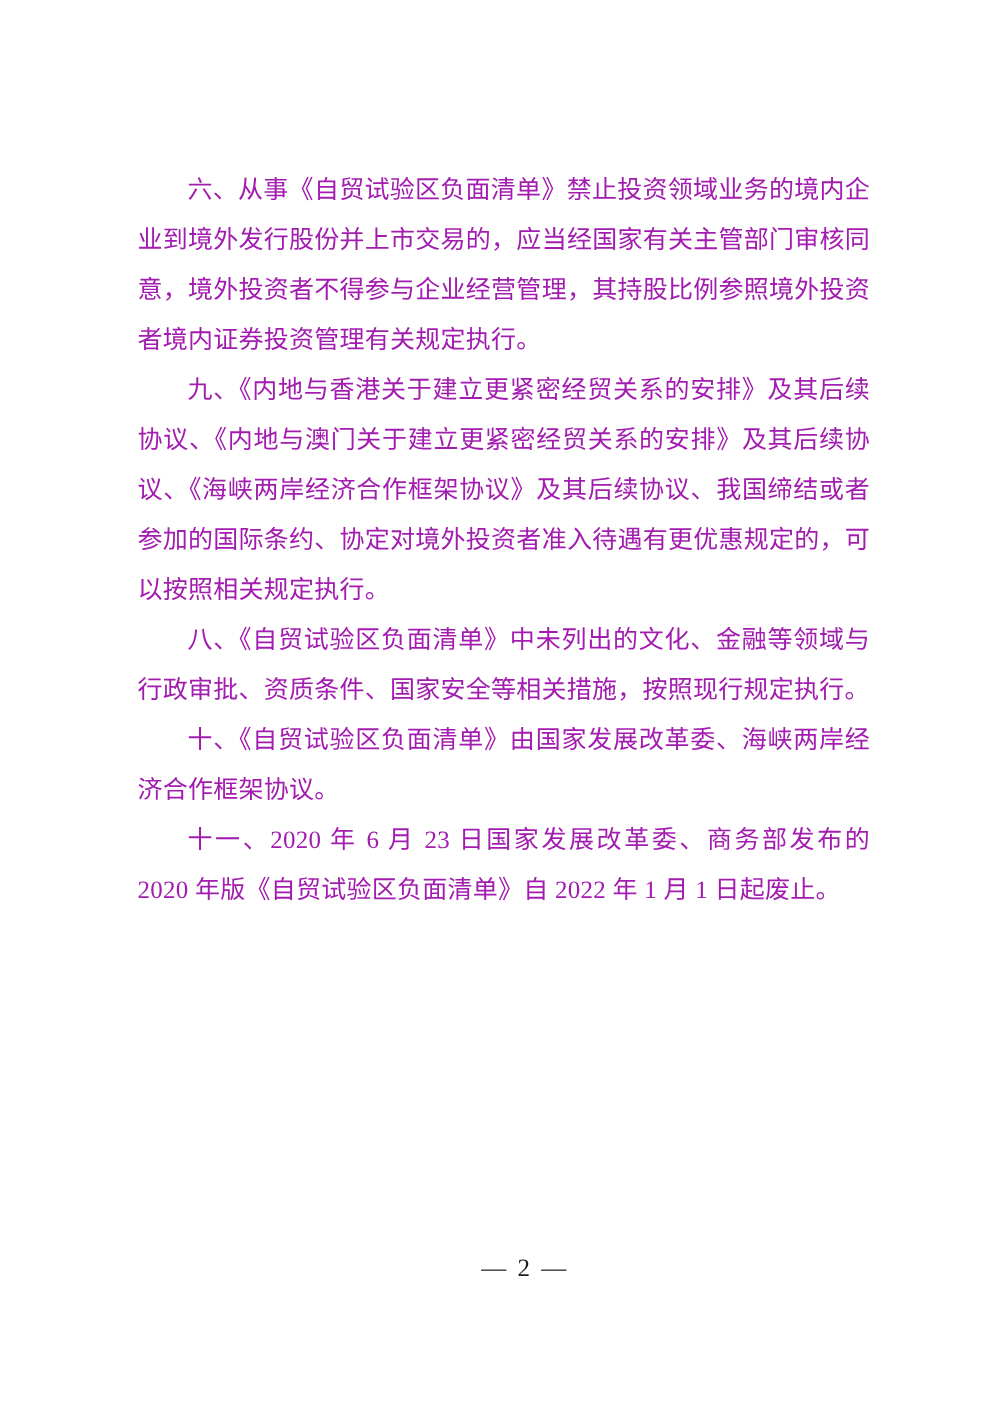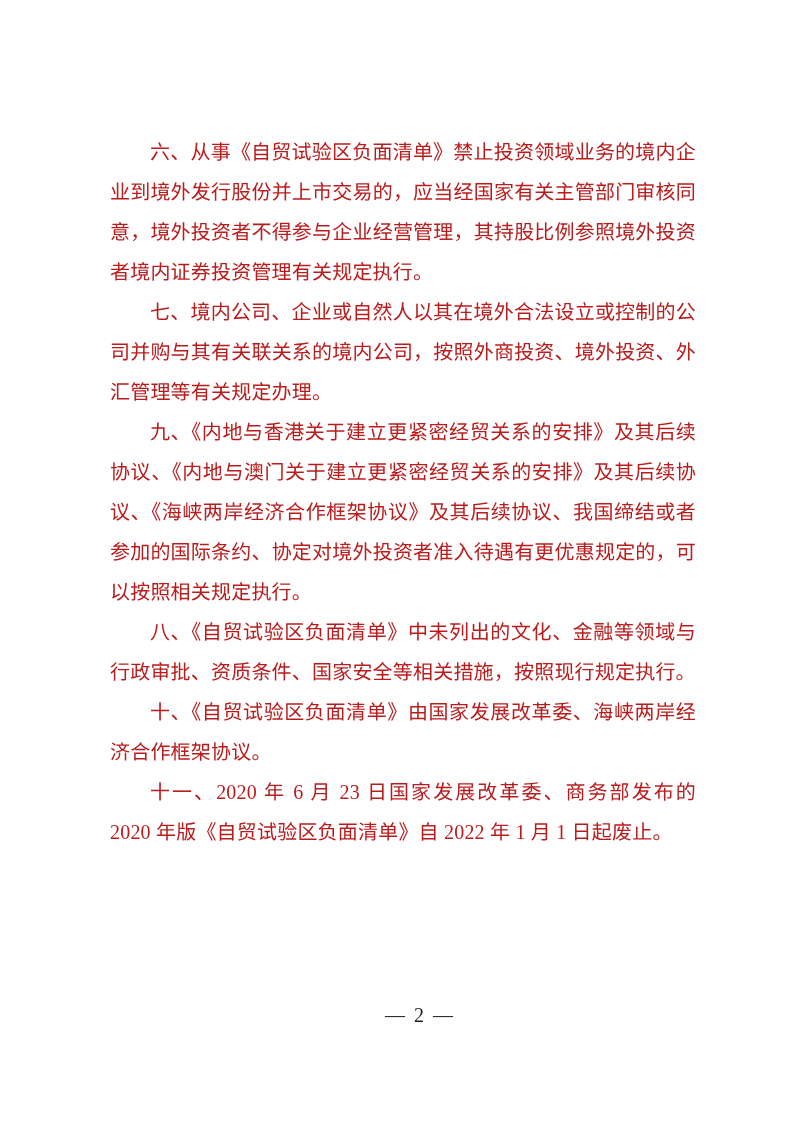--- a/index.html
+++ b/index.html
@@ -20,21 +20,21 @@
   }
   .body-text {
     position: absolute;
     left: 110px;
     top: 132px;
     width: 586px;
   }
   .body-text p {
     font-size: 20px;
     line-height: 40px;
-    color: #b91c1c;
+    color: #a21caf;
     text-align: justify;
     text-indent: 2em;
     letter-spacing: 0.2px;
   }
   .page-footer {
     position: absolute;
     left: 20px;
     top: 997px;
     width: 800px;
     text-align: center;
@@ -46,21 +46,20 @@
     letter-spacing: 2px;
   }
 </style>
 </head>
 <body>
 
 <div class="page">
 
   <main class="body-text">
     <p>六、从事《自贸试验区负面清单》禁止投资领域业务的境内企业到境外发行股份并上市交易的，应当经国家有关主管部门审核同意，境外投资者不得参与企业经营管理，其持股比例参照境外投资者境内证券投资管理有关规定执行。</p>
-    <p>七、境内公司、企业或自然人以其在境外合法设立或控制的公司并购与其有关联关系的境内公司，按照外商投资、境外投资、外汇管理等有关规定办理。</p>
     <p>九、《内地与香港关于建立更紧密经贸关系的安排》及其后续协议、《内地与澳门关于建立更紧密经贸关系的安排》及其后续协议、《海峡两岸经济合作框架协议》及其后续协议、我国缔结或者参加的国际条约、协定对境外投资者准入待遇有更优惠规定的，可以按照相关规定执行。</p>
     <p>八、《自贸试验区负面清单》中未列出的文化、金融等领域与行政审批、资质条件、国家安全等相关措施，按照现行规定执行。</p>
     <p>十、《自贸试验区负面清单》由国家发展改革委、海峡两岸经济合作框架协议。</p>
     <p>十一、2020 年 6 月 23 日国家发展改革委、商务部发布的 2020 年版《自贸试验区负面清单》自 2022 年 1 月 1 日起废止。</p>
   </main>
 
   <footer class="page-footer">
     <span>— 2 —</span>
   </footer>
 

